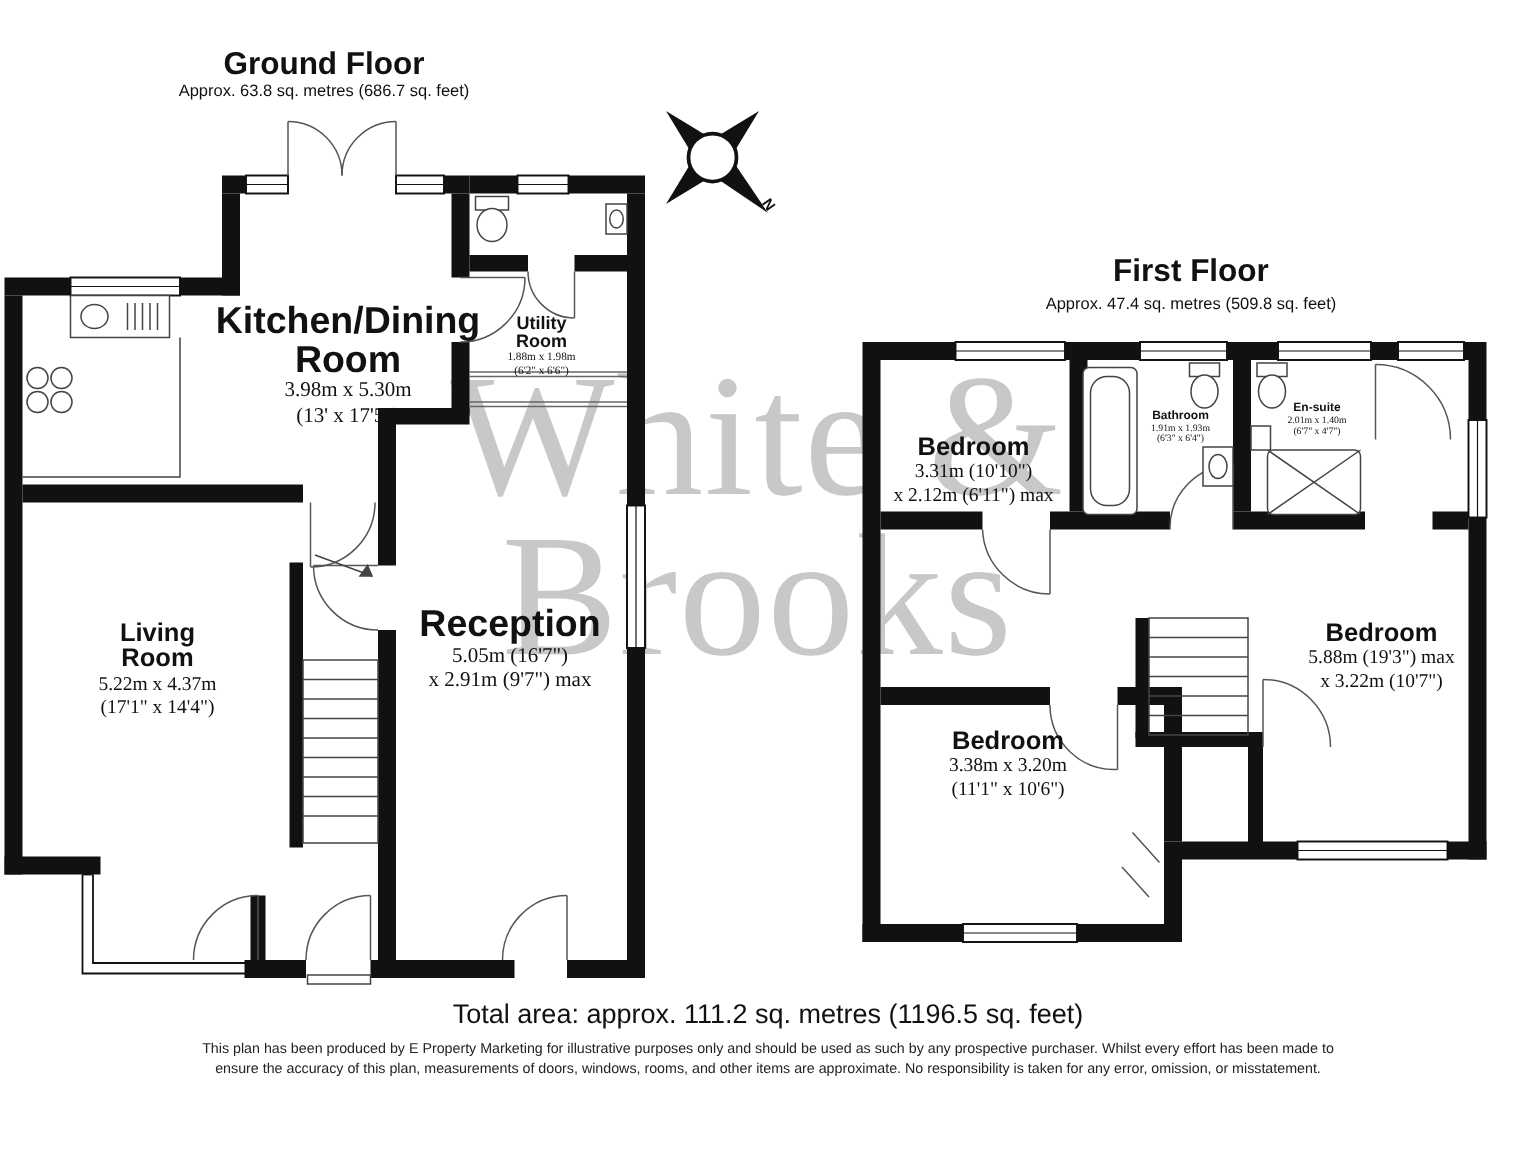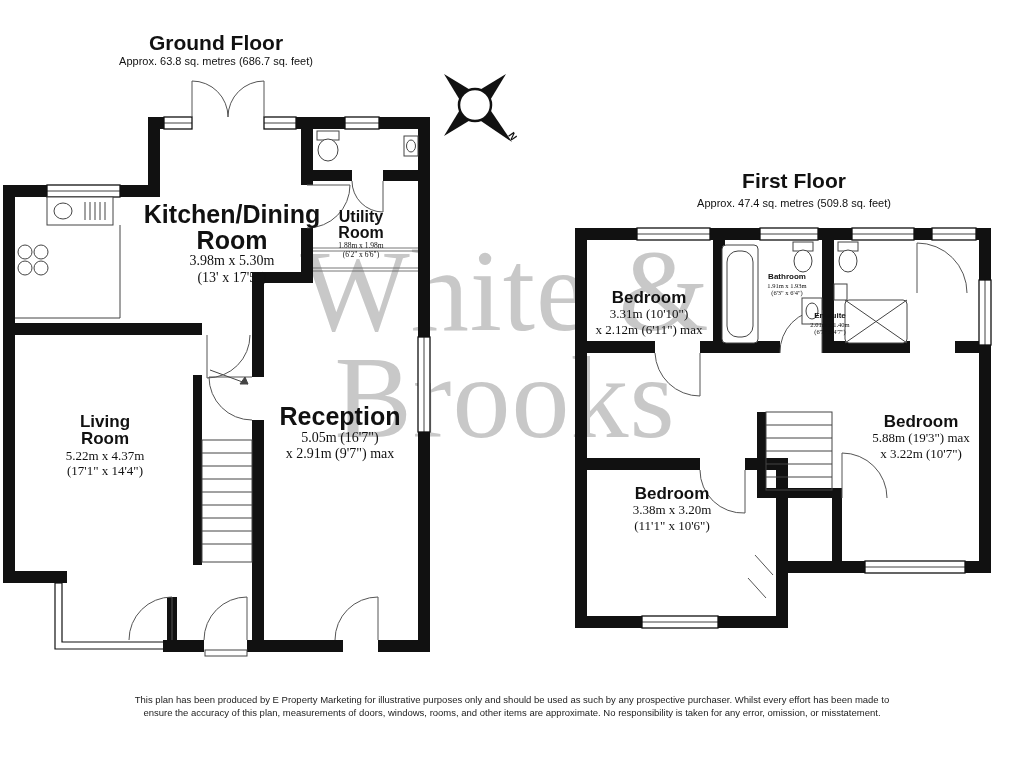--- a/index.html
+++ b/index.html
@@ -8,21 +8,21 @@
   #watermark{position:absolute;left:235px;top:238px;width:540px;z-index:1;
              font-family:"Liberation Serif", serif;color:#c8c8c8;font-size:116px;
              line-height:0.92;text-align:center;font-weight:400;letter-spacing:1px;
              user-select:none;}
   #plan-svg{position:absolute;left:0;top:0;z-index:2;}
   .lbl{position:absolute;z-index:3;text-align:center;transform:translateX(-50%);white-space:nowrap;}
   .lbl .name{font-weight:bold;font-size:17px;line-height:1.02;}
   .lbl .dims{font-size:13px;line-height:1.18;font-family:Liberation Serif, serif;}
   .lbl.big .name{font-size:25px;}
   .lbl.big .dims{font-size:14px;}
-  .lbl.sm .name{font-size:16px;line-height:1.0;}
+  .lbl.sm .name{font-size:12px;line-height:1.0;}
   .lbl.sm .dims{font-size:7.5px;line-height:1.2;}
   .lbl.xs .name{font-size:8px;line-height:1.1;}
   .lbl.xs .dims{font-size:6.5px;line-height:1.15;}
   .floor-title{position:absolute;z-index:3;transform:translateX(-50%);
                font-size:21px;font-weight:bold;white-space:nowrap;}
   .floor-sub{position:absolute;z-index:3;transform:translateX(-50%);
              font-size:11px;white-space:nowrap;}
   #total-area{position:absolute;z-index:3;left:512px;top:666px;transform:translateX(-50%);
               font-size:18px;white-space:nowrap;}
   #disclaimer{position:absolute;z-index:3;left:512px;top:694px;transform:translateX(-50%);
@@ -300,33 +300,34 @@
     <div class="dims">3.31m (10'10")</div>
     <div class="dims">x 2.12m (6'11") max</div>
   </div>
 
   <div class="lbl xs" style="left:787px;top:273px;">
     <div class="name">Bathroom</div>
     <div class="dims">1.91m x 1.93m</div>
     <div class="dims">(6'3" x 6'4")</div>
   </div>
 
-  <div class="lbl xs" style="left:830px;top:268px;margin-top:44px;">
+  <div class="lbl xs" style="left:878px;top:268px;">
     <div class="name">En-suite</div>
     <div class="dims">2.01m x 1.40m</div>
     <div class="dims">(6'7" x 4'7")</div>
   </div>
 
   <div class="lbl" style="left:921px;top:413px;">
     <div class="name">Bedroom</div>
     <div class="dims">5.88m (19'3") max</div>
     <div class="dims">x 3.22m (10'7")</div>
   </div>
 
   <div class="lbl" style="left:672px;top:485px;">
     <div class="name">Bedroom</div>
     <div class="dims">3.38m x 3.20m</div>
     <div class="dims">(11'1" x 10'6")</div>
   </div>
 
+  <div id="total-area">Total area: approx. 111.2 sq. metres (1196.5 sq. feet)</div>
   <div id="disclaimer">This plan has been produced by E Property Marketing for illustrative purposes only and should be used as such by any prospective purchaser. Whilst every effort has been made to ensure the accuracy of this plan, measurements of doors, windows, rooms, and other items are approximate. No responsibility is taken for any error, omission, or misstatement.</div>
 
 </div>
 
 </body></html>

